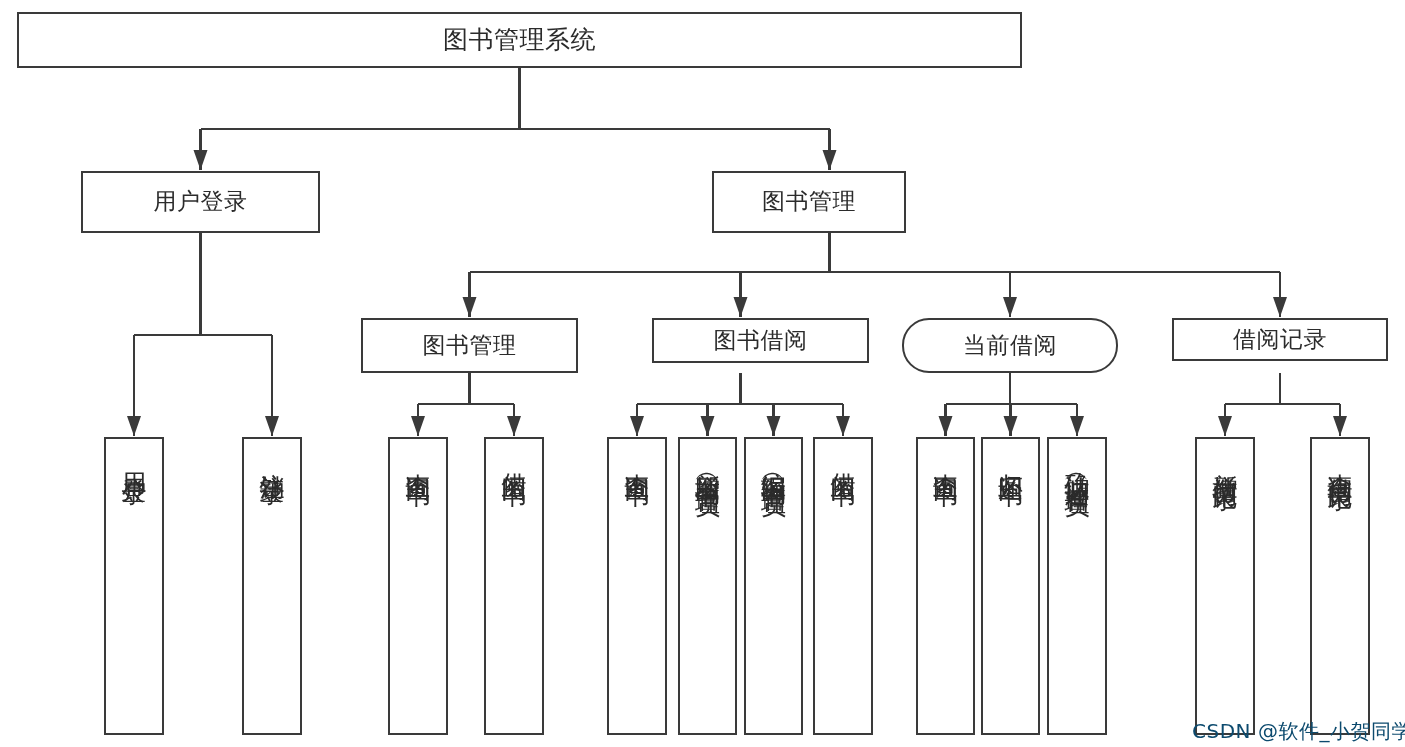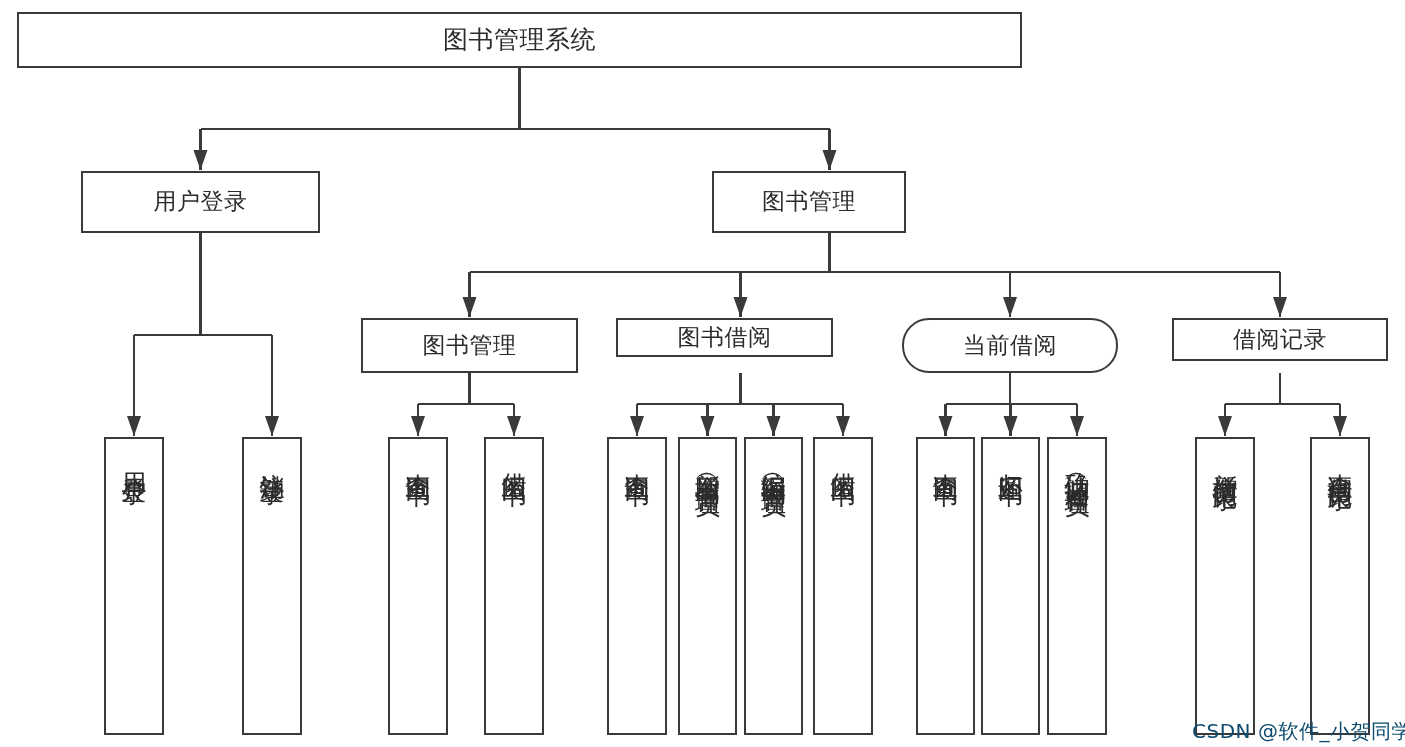--- a/index.html
+++ b/index.html
@@ -139,21 +139,21 @@
   </div>
 
   <div class="node horiz" id="node-book_mgmt" style="left: 712px; top: 171px; width: 194px; height: 62px; border-color: rgb(58, 58, 58);">
     <span class="label">图书管理</span>
   </div>
 
   <div class="node horiz" id="node-new_book_rec" style="left: 361px; top: 318px; width: 217px; height: 55px; border-color: rgb(58, 58, 58);">
     <span class="label">图书管理</span>
   </div>
 
-  <div class="node horiz" id="node-book_borrow" style="left: 616px; top: 318px; width: 217px; height: 39px; border-color: rgb(58, 58, 58);">
+  <div class="node horiz" id="node-book_borrow" style="left: 652px; top: 318px; width: 217px; height: 45px; border-color: rgb(58, 58, 58);">
     <span class="label">图书借阅</span>
   </div>
 
   <div class="node horiz" id="node-current_borrow" style="left: 902px; top: 318px; width: 216px; height: 55px; border-color: rgb(58, 58, 58); border-radius: 27px;">
     <span class="label">当前借阅</span>
   </div>
 
   <div class="node horiz" id="node-borrow_record" style="left: 1172px; top: 318px; width: 216px; height: 43px; border-color: rgb(58, 58, 58);">
     <span class="label">借阅记录</span>
   </div>

